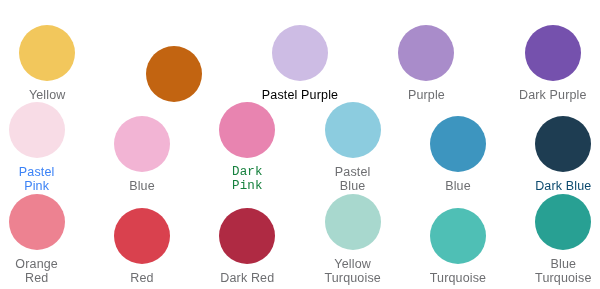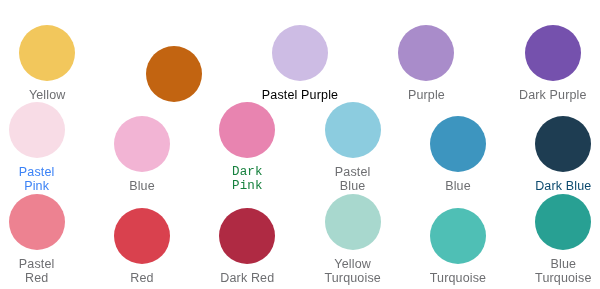--- a/index.html
+++ b/index.html
@@ -112,21 +112,21 @@
     </div>
     <div class="swatch">
       <div class="swatch-dot" style="background: rgb(30, 61, 82);"></div>
       <div class="swatch-label" style="color: #0c4a6e;">Dark Blue</div>
     </div>
   </div>
 
   <div class="palette-row">
     <div class="swatch">
       <div class="swatch-dot" style="background: rgb(237, 130, 145);"></div>
-      <div class="swatch-label" style="color: rgb(109, 110, 113);">Pastel Red</div>
+      <div class="swatch-label" style="color: rgb(109, 110, 113);">Orange Red</div>
     </div>
     <div class="swatch">
       <div class="swatch-dot" style="background: rgb(217, 65, 78);"></div>
       <div class="swatch-label" style="color: rgb(109, 110, 113);">Red</div>
     </div>
     <div class="swatch">
       <div class="swatch-dot" style="background: rgb(175, 42, 67);"></div>
       <div class="swatch-label" style="color: rgb(109, 110, 113);">Dark Red</div>
     </div>
     <div class="swatch">

